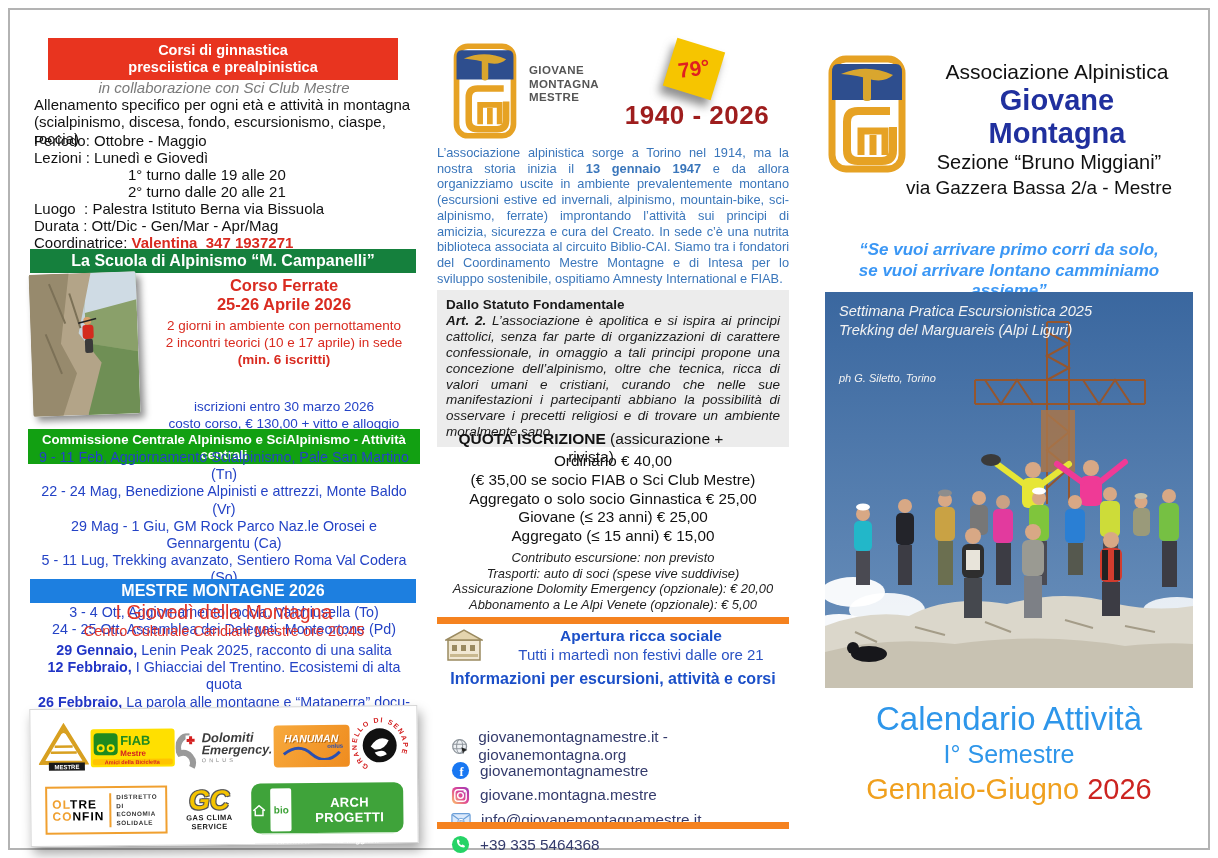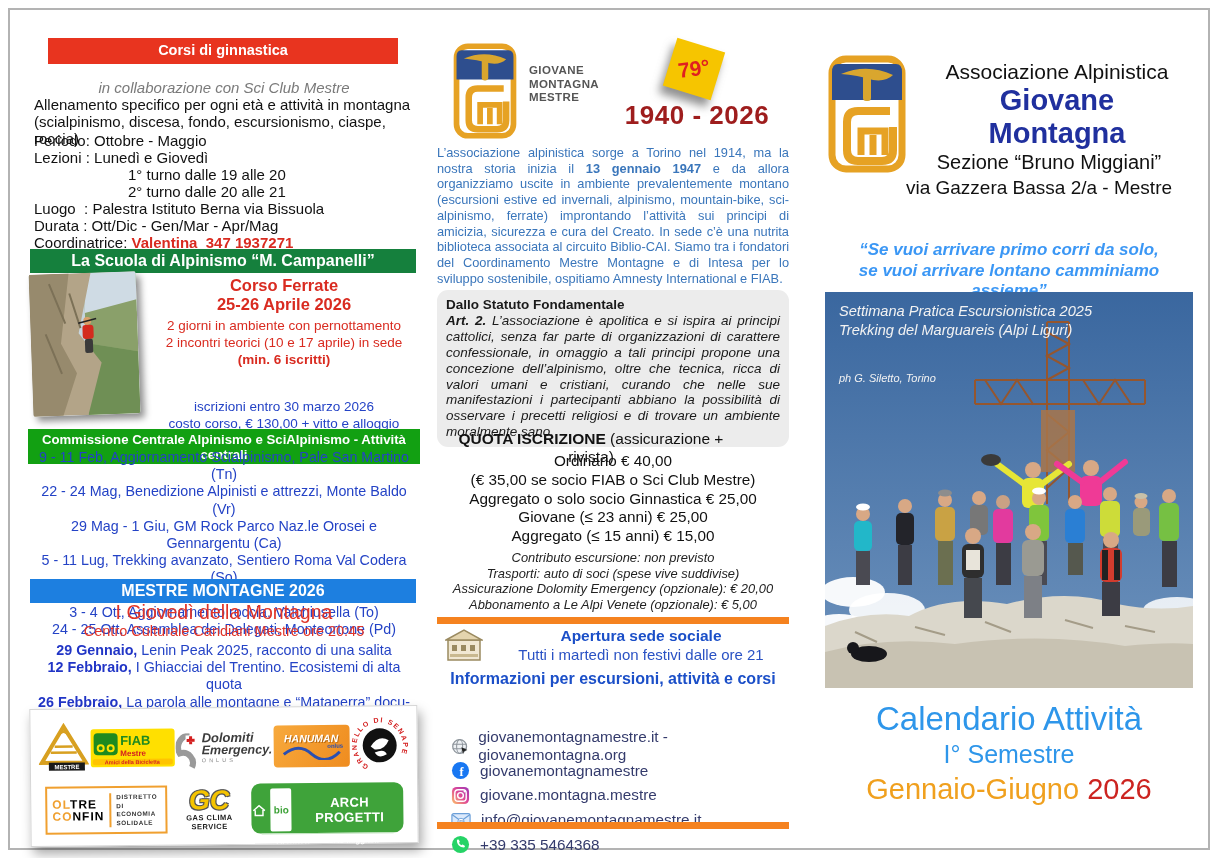--- a/index.html
+++ b/index.html
@@ -71,21 +71,21 @@
   .logo-bio .ap { font-weight:bold; font-size:13px; letter-spacing:.3px; }
   .logo-bio .arch { font-size:8px; font-weight:bold; border-top:1px solid #bfe3bd; margin:2px 10px 0; padding-top:2px; }
 
   
   .gm-caption { left:92px; top:64px; font-size:11.5px; font-weight:bold; color:#555; line-height:13.5px; letter-spacing:.4px; }
   .badge79 { left:232px; top:44px; width:50px; height:50px; background:#f6c500; transform:rotate(17deg);
              box-shadow:-2px 8px 9px rgba(110,110,110,.75); display:flex; align-items:center; justify-content:center; }
   .badge79 span { transform:rotate(-25deg); color:#e02020; font-weight:bold; font-size:21px; }
   .years { left:168px; top:100px; width:184px; text-align:center; color:#9e1d1d; font-weight:bold; font-size:26px; letter-spacing:.5px; }
   .intro { top:145px; width:352px; font-size:12.8px; line-height:15.7px; color:#3a76bb; text-align:justify; }
-  .statuto { top:290px; width:352px; background:#ececec; padding:7px 9px; font-size:13.5px; line-height:15.9px; color:#1a1a1a; text-align:justify;border-radius:11px; }
+  .statuto { top:290px; width:352px; background:#ececec; padding:7px 9px; font-size:13.5px; line-height:15.9px; color:#1a1a1a; text-align:justify; }
   .statuto .tt { font-weight:bold; font-style:normal; display:block; }
   .statuto i { font-style:italic; }
   .quota-t { top:430px; width:308px; font-size:15.5px; color:#111; }
   .quota-l { top:452px; width:352px; font-size:15.3px; line-height:18.8px; color:#111; }
   .quota-n { top:550px; width:352px; font-size:12.9px; line-height:15.6px; font-style:italic; color:#222; }
   .bar-orange { left:0; width:352px; height:7px; background:#f5821f; }
   .sede-t { left:56px; top:627px; width:296px; font-weight:bold; font-size:15.5px; color:#1b4fc8; text-align:center; }
   .sede-l { left:56px; top:646px; width:296px; font-size:15px; color:#2a52c4; text-align:center; }
   .info-t { top:670px; width:352px; font-weight:bold; font-size:16px; color:#1b4fc8; text-align:center; }
   .contacts { left:14px; top:694px; width:338px;margin-top:40px; }
@@ -107,20 +107,21 @@
 </style>
 </head>
 <body>
 
 <div class="page">
   <div class="page-frame"></div>
 
   <div class="col-left">
     <div class="abs red-box">
       <div>Corsi di ginnastica</div>
+      <div>presciistica e prealpinistica</div>
     </div>
     <div class="abs collab ctr">in collaborazione con Sci Club Mestre</div>
     <div class="abs gymline" style="top:96px">Allenamento specifico per ogni età e attività in montagna</div>
     <div class="abs gymline" style="top:113px">(scialpinismo, discesa, fondo, escursionismo, ciaspe, roccia)</div>
     <div class="abs gymline" style="top:132px">Periodo: Ottobre - Maggio</div>
     <div class="abs gymline" style="top:149px">Lezioni : Lunedì e Giovedì</div>
     <div class="abs gymline" style="top:166px;left:100px">1° turno dalle 19 alle 20</div>
     <div class="abs gymline" style="top:183px;left:100px">2° turno dalle 20 alle 21</div>
     <div class="abs gymline" style="top:200px">Luogo  : Palestra Istituto Berna via Bissuola</div>
     <div class="abs gymline" style="top:217px">Durata : Ott/Dic - Gen/Mar - Apr/Mag</div>
@@ -298,21 +299,21 @@
     <div class="abs bar-orange" style="top:617px"></div>
 
     <svg class="abs" style="left:8px;top:626px" width="38" height="38" viewBox="0 0 38 38">
       <rect x="3" y="14" width="32" height="20" fill="#f1e8d2" stroke="#9a8a60" stroke-width="1.5"></rect>
       <polygon points="1,14 19,4 37,14" fill="#e4d4ae" stroke="#9a8a60" stroke-width="1.5"></polygon>
       <rect x="7" y="19" width="5" height="6" fill="#9a8a60"></rect>
       <rect x="16" y="19" width="5" height="6" fill="#9a8a60"></rect>
       <rect x="25" y="19" width="5" height="6" fill="#9a8a60"></rect>
       <rect x="5" y="28" width="28" height="3" fill="#c9b98f"></rect>
     </svg>
-    <div class="abs sede-t">Apertura sede sociale</div>
+    <div class="abs sede-t">Apertura ricca sociale</div>
     <div class="abs sede-l">Tutti i martedì non festivi dalle ore 21</div>
 
     <div class="abs info-t">Informazioni per escursioni, attività e corsi</div>
 
     <div class="abs contacts">
       <div class="c-row">
         <svg width="19" height="19" viewBox="0 0 20 20">
           <circle cx="10" cy="10" r="8" fill="#eef1f4" stroke="#8e959c" stroke-width="1.5"></circle>
           <ellipse cx="10" cy="10" rx="3.5" ry="8" fill="none" stroke="#8e959c" stroke-width="1.2"></ellipse>
           <path d="M2,7.5 h16 M2,12.5 h16" stroke="#8e959c" stroke-width="1.2"></path>

